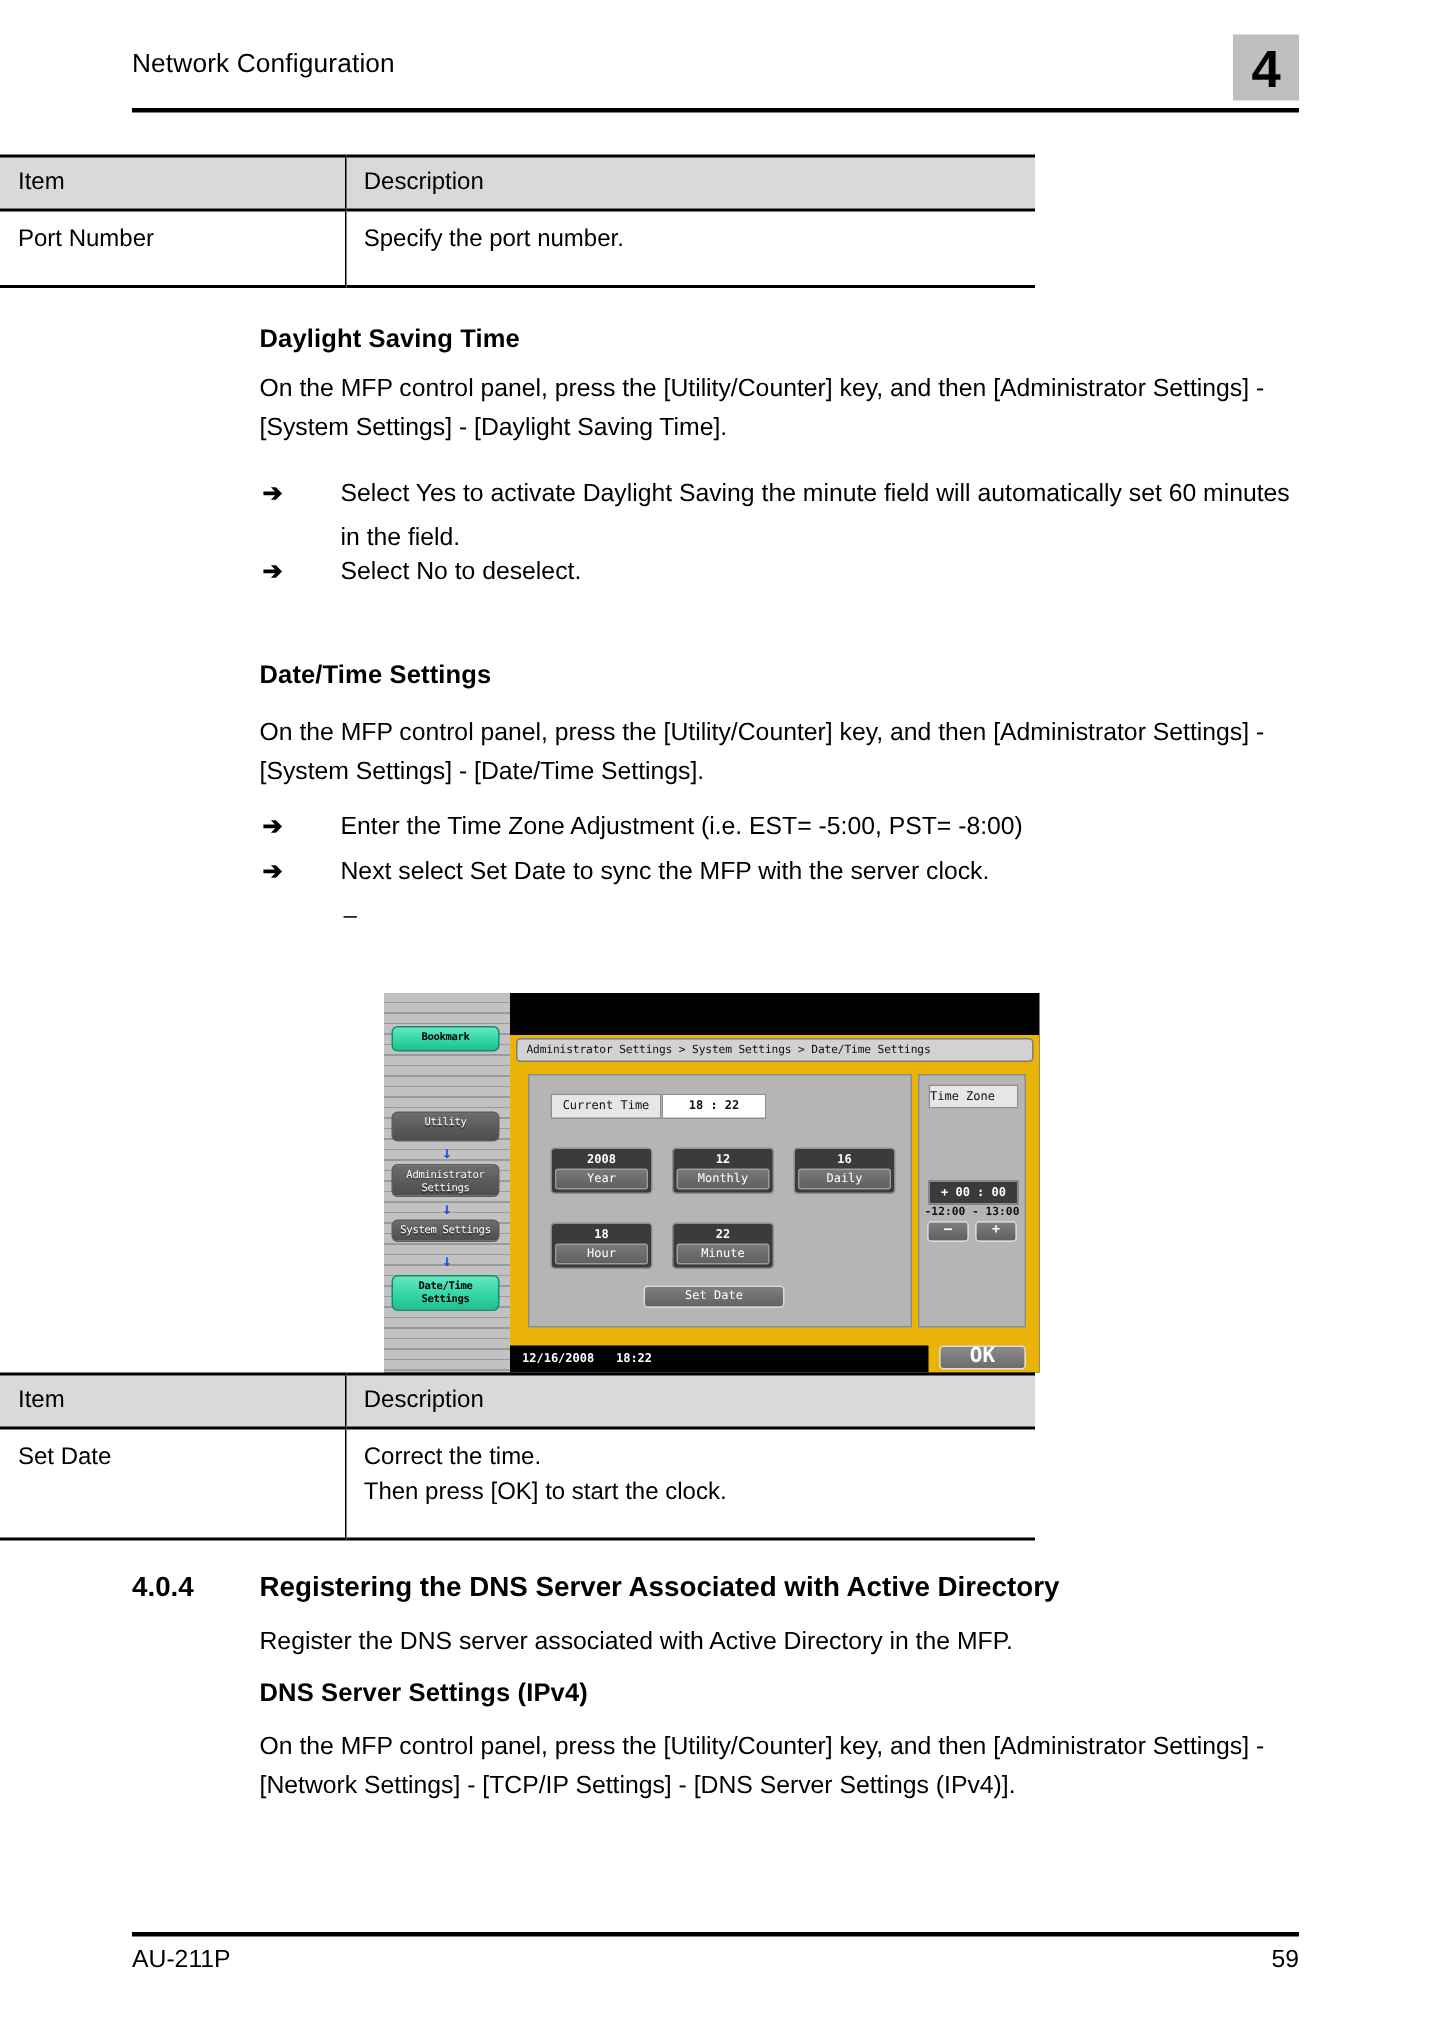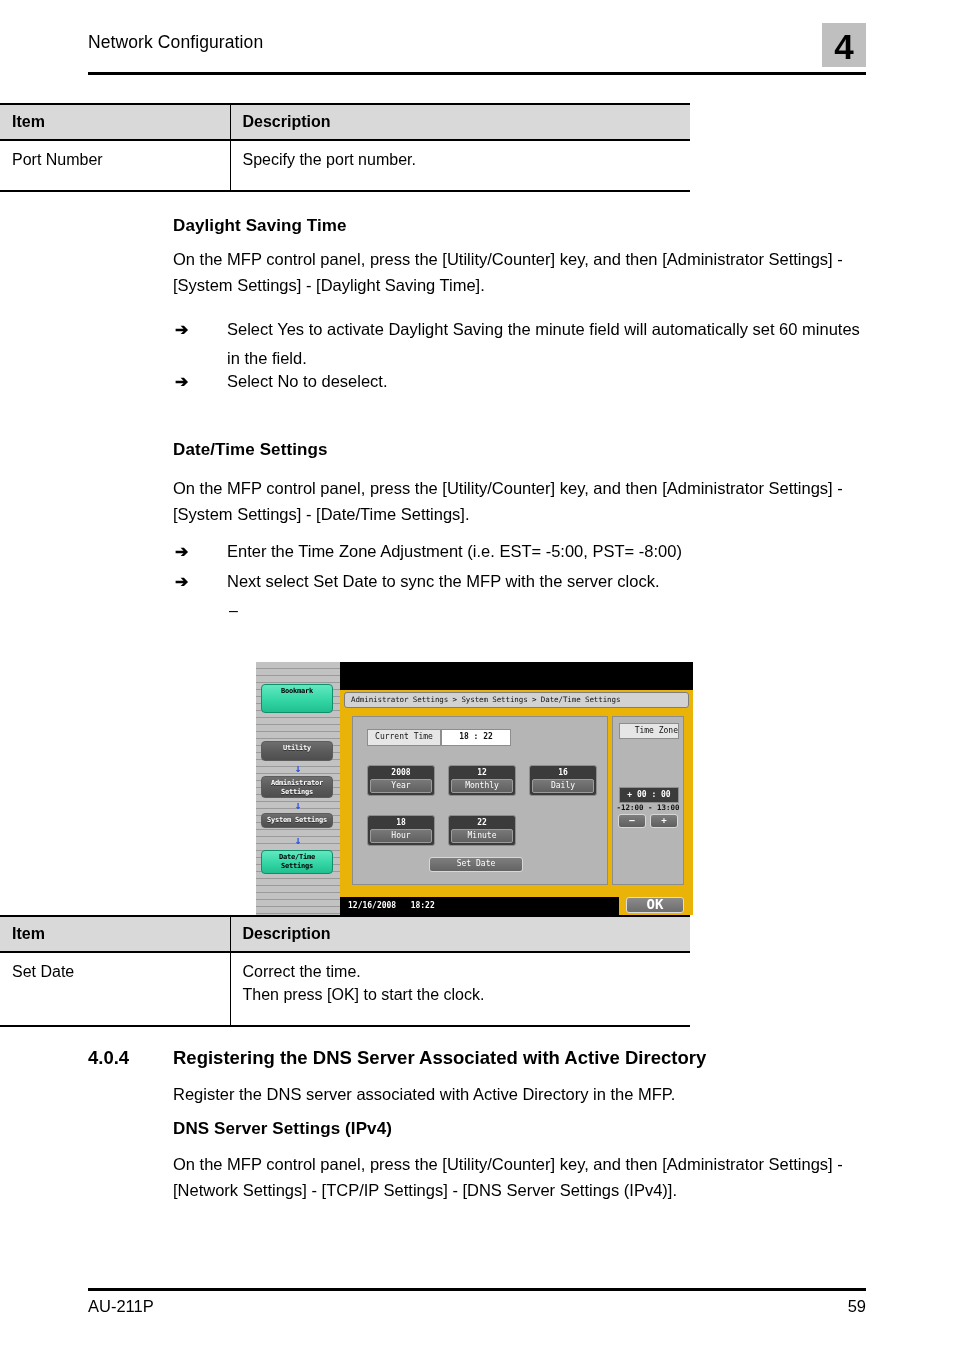--- a/index.html
+++ b/index.html
@@ -63,21 +63,21 @@
     width: 690px;
     border-collapse: collapse;
     table-layout: fixed;
   }
   .doc-table .c1 { width: 230px; }
   .doc-table .c2 { width: 460px; }
   .doc-table th {
     background: #d9d9d9;
     text-align: left;
     font-size: 16px;
-    font-weight: bold;
+    font-weight: normal;
     padding: 8px 0 8px 12px;
     border-top: 2.2px solid #000;
     border-bottom: 2.2px solid #000;
     border-right: 1.4px solid #000;
   }
   .doc-table th:last-child { border-right: none; }
   .doc-table td {
     font-size: 16px;
     padding: 7px 8px 19px 12px;
     border-bottom: 2.2px solid #000;
@@ -226,32 +226,31 @@
     border-radius: 4px;
     text-align: center;
     color: #ffffff;
     font-size: 7px;
     line-height: 9px;
     letter-spacing: -0.2px;
     box-sizing: border-box;
     padding: 2px 0 2px 0;
     background: linear-gradient(to bottom, #6e6e6e 0%, #5a5a5a 55%, #4e4e4e 100%);
     text-shadow: 0 1px 0 #2e2e2e;
-    font-weight: bold;
   }
   .rail-btn.green {
     background: linear-gradient(to bottom, #63e8c0 0%, #34d6a6 55%, #21bf90 100%);
     color: #000000;
     text-shadow: none;
     border-color: #0f8e6a;
     font-weight: bold;
   }
   .rail-btn.two-line { line-height: 8.5px; }
 
-  #rail-bookmark  { top: 22px;  height: 29px; }
+  #rail-bookmark  { top: 22px;  height: 17px; }
   #rail-utility   { top: 79px;  height: 20px; }
   #rail-admin     { top: 114px; height: 22px; }
   #rail-system    { top: 151px; height: 15px; }
   #rail-datetime  { top: 188px; height: 24px; }
 
   .rail-arrow {
     position: absolute;
     left: 0; right: 0;
     text-align: center;
     color: #2a4fe0;
@@ -398,21 +397,21 @@
 
   
   .tz-title {
     position: absolute;
     left: 6px; top: 6px;
     width: 58px; height: 14px;
     background: #e6e6e6;
     border: 1px solid #8d8d8d;
     font-size: 8px;
     line-height: 13px;
-    text-align: right;
+    text-align: left;
     color: #111;
   }
   .tz-value {
     position: absolute;
     left: 6px; top: 70px;
     width: 58px; height: 14px;
     background: #3b3b3b;
     border: 1px solid #8d8d8d;
     color: #ffffff;
     font-size: 8px;

